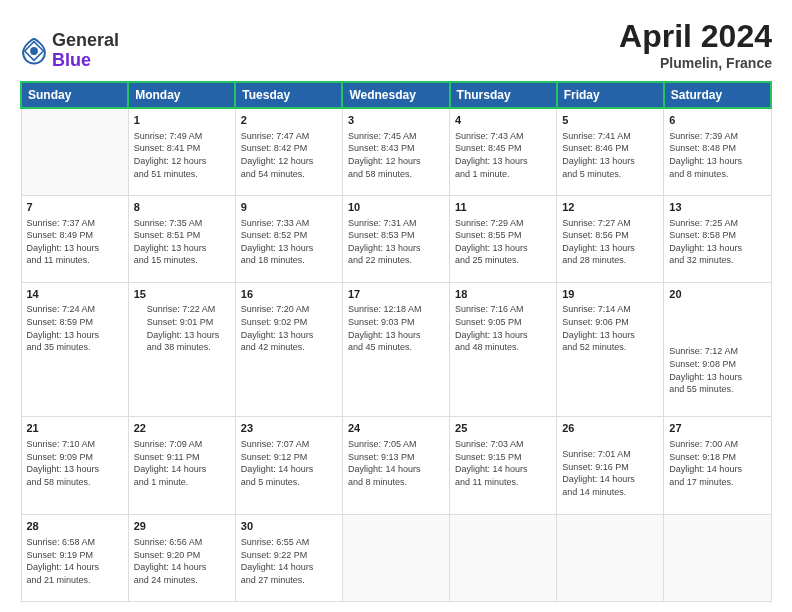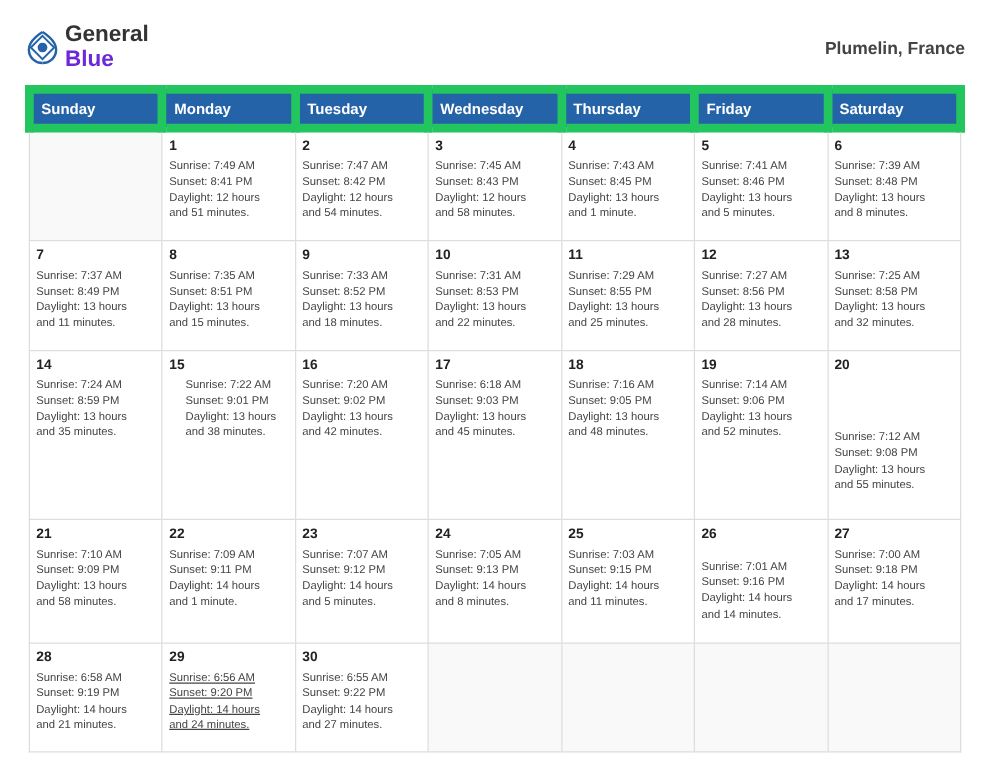--- a/index.html
+++ b/index.html
@@ -13,21 +13,21 @@
     .page {
       width: 792px;
       height: 612px;
       padding: 18px 20px 10px 20px;
       display: flex;
       flex-direction: column;
     }
     .header {
       display: flex;
       justify-content: space-between;
-      align-items: center;
+      align-items: flex-end;
       margin-bottom: 10px;
     }
     .logo {
       display: flex;
       align-items: center;
       gap: 4px;
     }
     .logo-text {
       display: flex;
       flex-direction: column;
@@ -67,21 +67,21 @@
       width: 100%;
       table-layout: fixed;
     }
     .calendar th {
       background: #2563a8;
       color: #fff;
       text-align: left;
       padding: 5px 6px;
       font-size: 12px;
       font-weight: bold;
-      border: 7px solid #22c55e;
+      border: 2px solid #22c55e;
     }
     .calendar td {
       vertical-align: top;
       padding: 4px 5px;
       border: 1px solid #ddd;
       font-size: 9.5px;
       color: #333;
       line-height: 1.35;
       background: #fff;
     }
@@ -112,20 +112,21 @@
         <path d="M18 2 C18 2 32 10 32 20 C32 28 26 34 18 34" fill="none" stroke="#2563a8" stroke-width="2.5"></path>
         <path d="M18 2 C18 2 4 10 4 20 C4 28 10 34 18 34" fill="none" stroke="#2563a8" stroke-width="2.5"></path>
         <circle cx="18" cy="18" r="5" fill="#2563a8"></circle>
       </svg>
       <div class="logo-text">
         <span class="logo-general">General</span>
         <span class="logo-blue">Blue</span>
       </div>
     </div>
     <div class="title-block">
+      <div class="title-month">April 2024</div>
       <div class="title-location">Plumelin, France</div>
     </div>
   </div>
 
   <table class="calendar">
     <thead>
       <tr>
         <th>Sunday</th>
         <th>Monday</th>
         <th>Tuesday</th>
@@ -249,21 +250,21 @@
           </td>
           <td>
             <span class="day-num">16</span>
             <div class="day-info" style="white-space: pre-line;">Sunrise: 7:20 AM
 Sunset: 9:02 PM
 Daylight: 13 hours
 and 42 minutes.</div>
           </td>
           <td>
             <span class="day-num">17</span>
-            <div class="day-info" style="white-space: pre-line;">Sunrise: 6:18 AM
+            <div class="day-info" style="white-space: pre-line;">Sunrise: 12:18 AM
 Sunset: 9:03 PM
 Daylight: 13 hours
 and 45 minutes.</div>
           </td>
           <td>
             <span class="day-num">18</span>
             <div class="day-info" style="white-space: pre-line;">Sunrise: 7:16 AM
 Sunset: 9:05 PM
 Daylight: 13 hours
 and 48 minutes.</div>
@@ -337,21 +338,21 @@
         <tr>
           <td>
             <span class="day-num">28</span>
             <div class="day-info" style="white-space: pre-line;">Sunrise: 6:58 AM
 Sunset: 9:19 PM
 Daylight: 14 hours
 and 21 minutes.</div>
           </td>
           <td>
             <span class="day-num">29</span>
-            <div class="day-info" style="white-space: pre-line; text-decoration: underline;">Sunrise: 6:56 AM
+            <div class="day-info" style="white-space: pre-line;">Sunrise: 6:56 AM
 Sunset: 9:20 PM
 Daylight: 14 hours
 and 24 minutes.</div>
           </td>
           <td>
             <span class="day-num">30</span>
             <div class="day-info" style="white-space: pre-line;">Sunrise: 6:55 AM
 Sunset: 9:22 PM
 Daylight: 14 hours
 and 27 minutes.</div>

